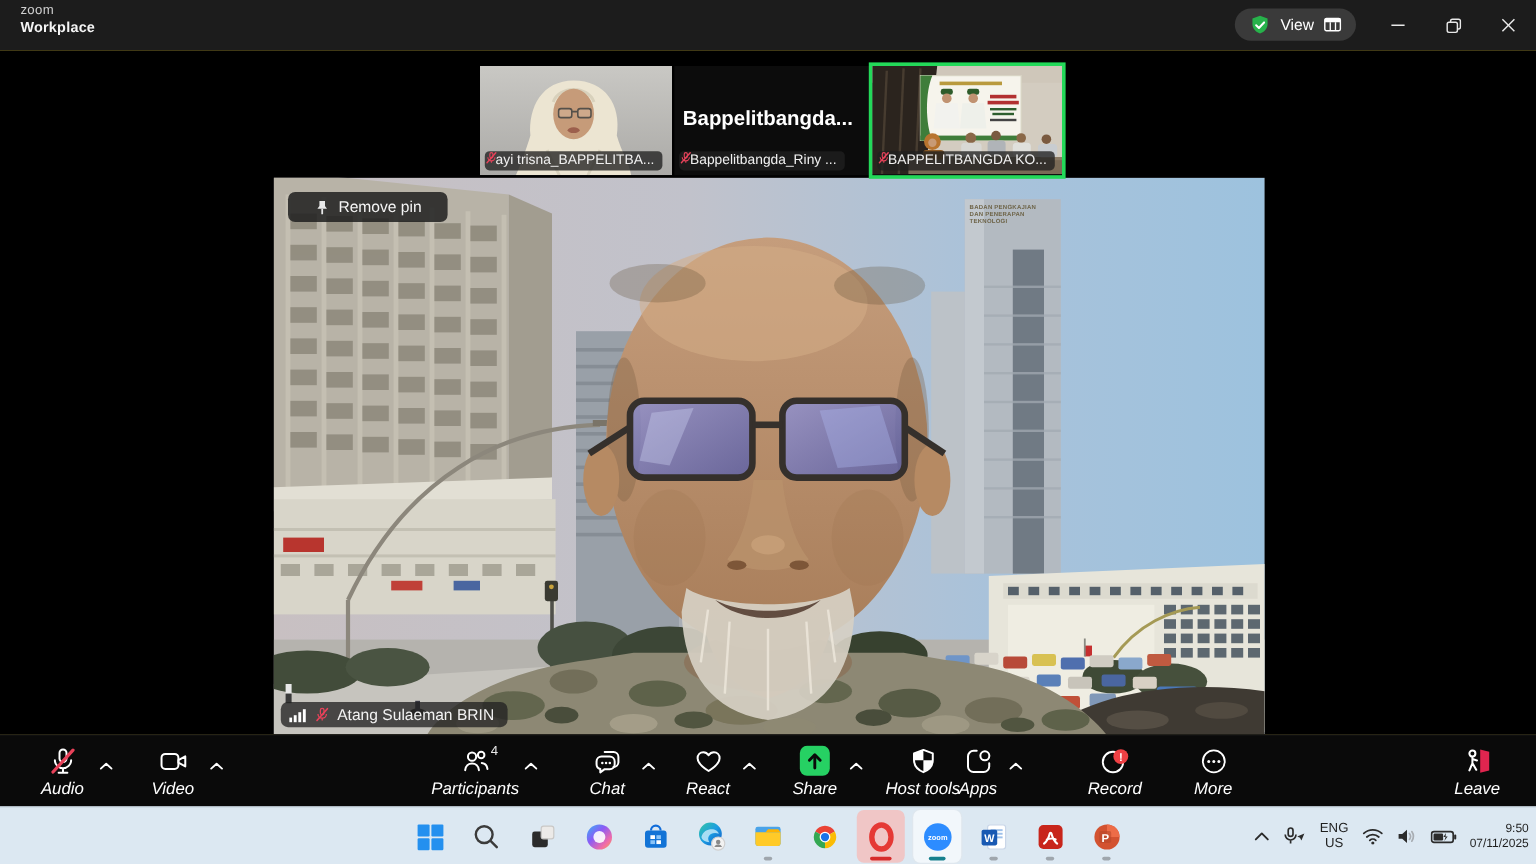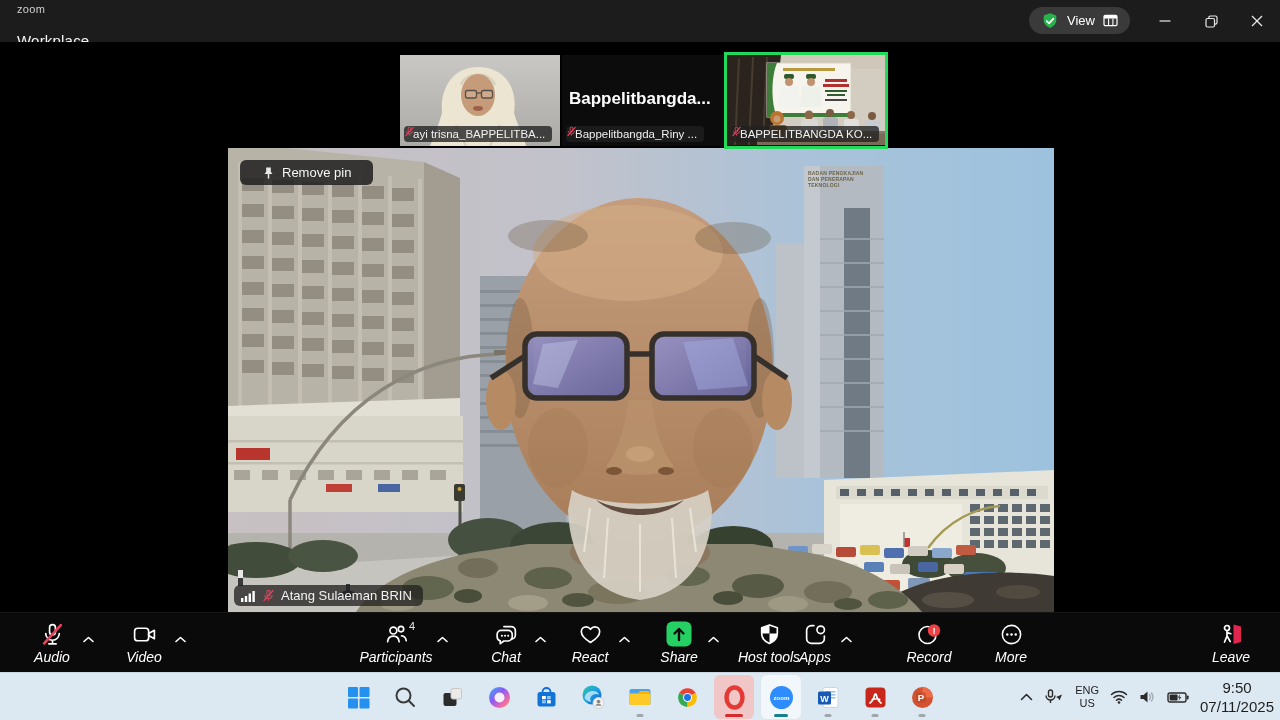--- a/index.html
+++ b/index.html
@@ -2,21 +2,21 @@
 <html><head>
 <meta charset="utf-8">
 <style>
   html,body{margin:0;padding:0;background:#000;}
   .screen{position:relative;width:1280px;height:720px;overflow:hidden;background:#fde047;
           font-family:"Liberation Sans","DejaVu Sans",sans-serif;-webkit-font-smoothing:antialiased;}
   
   .titlebar{position:absolute;left:0;top:0;width:1280px;height:42px;background:#1c1c1c;}
   .brand{position:absolute;left:17px;top:4px;color:#fff;line-height:1;}
   .brand .t1{display:block;font-size:11px;color:#cfcfcf;letter-spacing:.3px;}
-  .brand .t2{display:block;font-size:15px;color:#f4f4f4;margin-top:18px;letter-spacing:.2px;}
+  .brand .t2{display:block;font-size:12px;color:#f4f4f4;margin-top:2px;letter-spacing:.2px;font-weight:bold;}
   .view-pill{position:absolute;right:150px;top:7px;height:27px;background:#3a3a3a;border-radius:15px;
              display:flex;align-items:center;gap:8px;padding:0 12px;color:#fff;font-size:13px;}
   .win-btns{position:absolute;right:0;top:0;display:flex;}
   .win-btn{width:46px;height:42px;display:flex;align-items:center;justify-content:center;}
   
   .stage{position:absolute;left:0;top:42px;width:1280px;height:570px;background:#000;}
   .filmstrip{position:absolute;left:400px;top:13px;display:flex;gap:2px;}
   .tile{position:relative;height:91px;overflow:hidden;background:#111;}
   .tile.t1{width:160px;}
   .tile.t2{width:158px;box-shadow:0 0 0 3px #23d959;z-index:2;}
@@ -46,21 +46,21 @@
   .tb-center{position:absolute;left:50%;top:2px;transform:translateX(-50%);display:flex;gap:7px;align-items:center;}
   .tb-slot{position:relative;width:40px;height:44px;display:flex;align-items:center;justify-content:center;border-radius:6px;}
   .tb-slot.hl-opera{background:#f0c6c6;}
   .tb-slot.hl-zoom{background:#f2f7fb;box-shadow:0 0 0 1px #dfe7ee;}
   .ind{position:absolute;bottom:2px;left:50%;transform:translateX(-50%);border-radius:2px;}
   .ind.dash{width:7px;height:3px;background:#9fa6ad;}
   .ind.opera{width:18px;height:3px;background:#d62b2b;}
   .ind.zoomln{width:14px;height:3px;background:#17808d;}
   .tray{position:absolute;right:6px;top:0;height:48px;display:flex;align-items:center;gap:11px;color:#1f1f1f;}
   .lang{font-size:11px;line-height:1.15;text-align:center;}
-  .clock{font-size:15px;line-height:1.3;text-align:center;}
+  .clock{font-size:10px;line-height:1.3;text-align:right;}
 </style>
 </head>
 <body>
 
 <div class="screen">
 
   <div class="titlebar">
     <div class="brand">
       <span class="t1">zoom</span>
       <span class="t2">Workplace</span>

